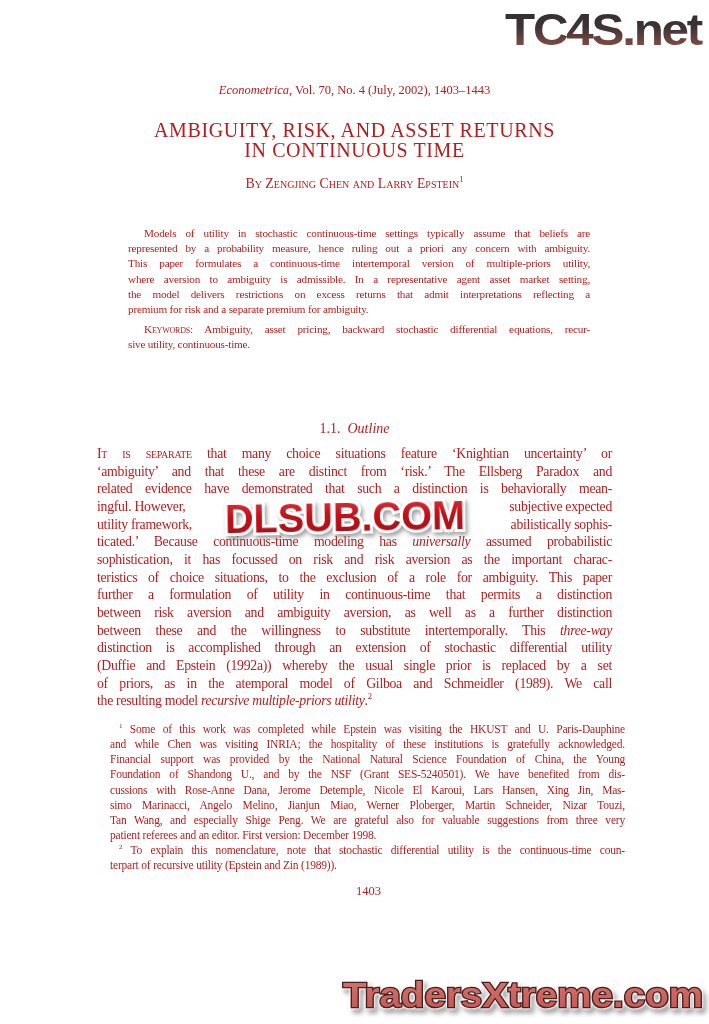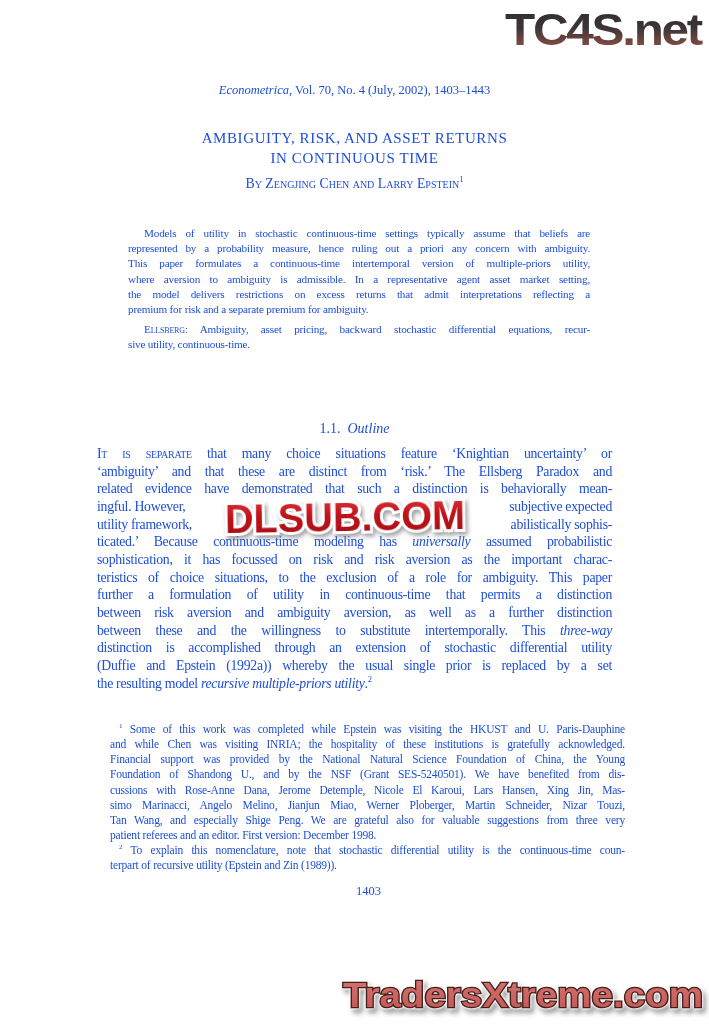--- a/index.html
+++ b/index.html
@@ -1,33 +1,33 @@
 <!DOCTYPE html>
 <html><head>
 <meta charset="utf-8">
 <style>
   html,body{margin:0;padding:0;background:#e8e8e8;}
   .page{
     position:relative; width:709px; height:1024px; background:#ffffff;
-    font-family:"Liberation Serif", serif; color:#1d4ed8; overflow:hidden;
+    font-family:"Liberation Serif", serif; color:#b91c1c; overflow:hidden;
     margin:0 auto;
   }
   .abs{position:absolute;}
   .centered{left:0; right:0; text-align:center; white-space:nowrap;}
   .it{font-style:italic;}
   .sc{font-variant:small-caps;}
   .sup{vertical-align:super; font-size:0.62em; line-height:0;}
 
   
   .tl{text-align:justify; text-align-last:justify;}
   .tl.last{text-align-last:left;}
   .tl.split{display:flex; justify-content:space-between;}
 
   .journal{top:83px; font-size:12.5px;}
-  .title{top:129px; font-size:15px; letter-spacing:0.6px; line-height:19.5px;}
+  .title{top:121px; font-size:20px; letter-spacing:0.6px; line-height:19.5px;}
   .byline{top:176px; font-size:13.8px;}
 
   .abstract{top:226px; left:128px; width:462px; font-size:11.2px;
     letter-spacing:-0.2px; line-height:15.2px;}
   .abstract .ind{text-indent:16px;}
   .keywords{top:322px; left:128px; width:462px; font-size:11.2px;
     letter-spacing:-0.2px; line-height:15.2px;}
   .keywords .ind{text-indent:16px;}
 
   .sechead{top:396px; font-size:13.5px;}
@@ -84,21 +84,21 @@
   <div class="abs abstract">
       <div class="tl ind"><span>Models of utility in stochastic continuous-time settings typically assume that beliefs are</span></div>
       <div class="tl"><span>represented by a probability measure, hence ruling out a priori any concern with ambiguity.</span></div>
       <div class="tl"><span>This paper formulates a continuous-time intertemporal version of multiple-priors utility,</span></div>
       <div class="tl"><span>where aversion to ambiguity is admissible. In a representative agent asset market setting,</span></div>
       <div class="tl"><span>the model delivers restrictions on excess returns that admit interpretations reflecting a</span></div>
       <div class="tl last"><span>premium for risk and a separate premium for ambiguity.</span></div>
     </div>
 
   <div class="abs keywords">
-      <div class="tl ind"><span class="sc">Ellsberg</span><span>:  Ambiguity, asset pricing, backward stochastic differential equations, recur-</span></div>
+      <div class="tl ind"><span class="sc">Keywords</span><span>:  Ambiguity, asset pricing, backward stochastic differential equations, recur-</span></div>
       <div class="tl last"><span>sive utility, continuous-time.</span></div>
     </div>
 
 
   <div class="abs centered subsechead">
     <span>1.1.</span>&nbsp;&nbsp;<span class="it">Outline</span>
   </div>
 
   <div class="abs bodytext">
       <div class="tl"><span class="sc">It is separate</span><span> that many choice situations feature ‘Knightian uncertainty’ or</span></div>
@@ -113,20 +113,21 @@
         <span><span>abilistically sophis-</span></span>
       </div>
       <div class="tl"><span>ticated.’ Because continuous-time modeling has </span><span class="it">universally</span><span> assumed probabilistic</span></div>
       <div class="tl"><span>sophistication, it has focussed on risk and risk aversion as the important charac-</span></div>
       <div class="tl"><span>teristics of choice situations, to the exclusion of a role for ambiguity. This paper</span></div>
       <div class="tl"><span>further a formulation of utility in continuous-time that permits a distinction</span></div>
       <div class="tl"><span>between risk aversion and ambiguity aversion, as well as a further distinction</span></div>
       <div class="tl"><span>between these and the willingness to substitute intertemporally. This </span><span class="it">three-way</span></div>
       <div class="tl"><span>distinction is accomplished through an extension of stochastic differential utility</span></div>
       <div class="tl"><span>(Duffie and Epstein (1992a)) whereby the usual single prior is replaced by a set</span></div>
+      <div class="tl"><span>of priors, as in the atemporal model of Gilboa and Schmeidler (1989). We call</span></div>
       <div class="tl last"><span>the resulting model </span><span class="it">recursive multiple-priors utility</span><span>.</span><span class="sup">2</span></div>
     </div>
 
   <div class="abs wm-dlsub">
     <svg width="266" height="62">
       <defs>
         <linearGradient id="gdl" x1="0" y1="0" x2="0" y2="1">
           <stop offset="0" stop-color="#dd3a41"></stop>
           <stop offset="0.45" stop-color="#c01219"></stop>
           <stop offset="1" stop-color="#a30f15"></stop>

